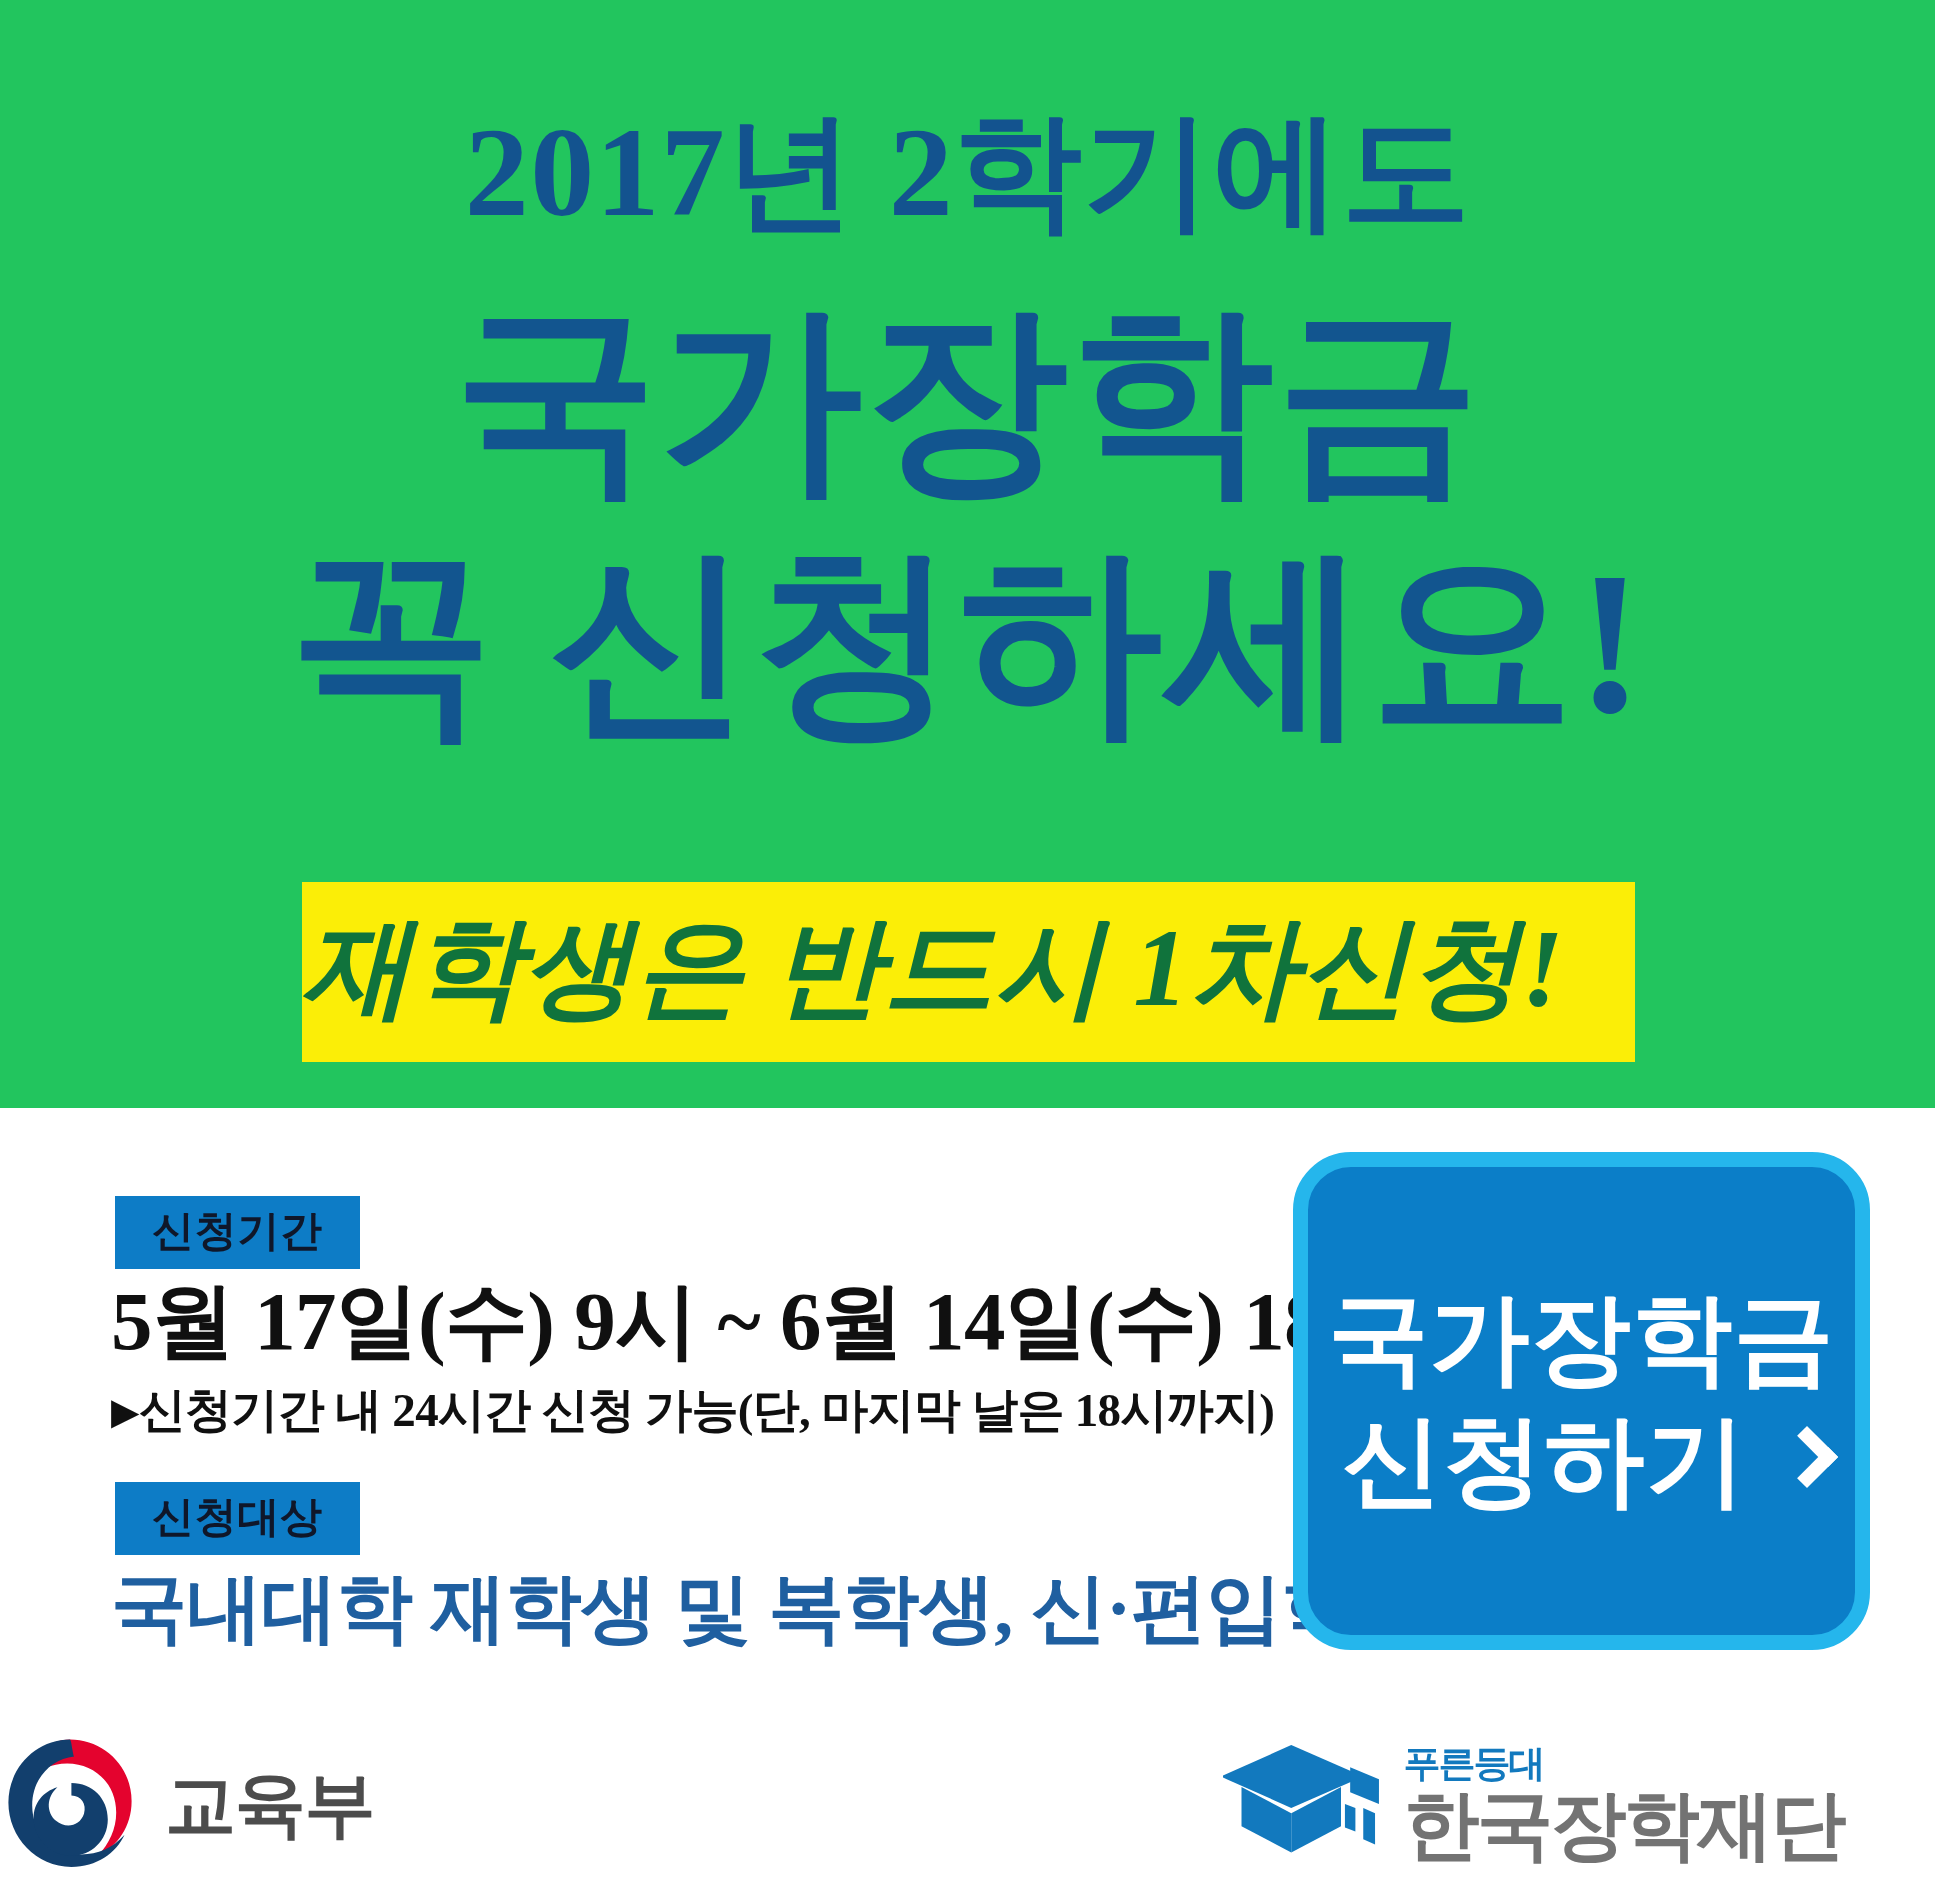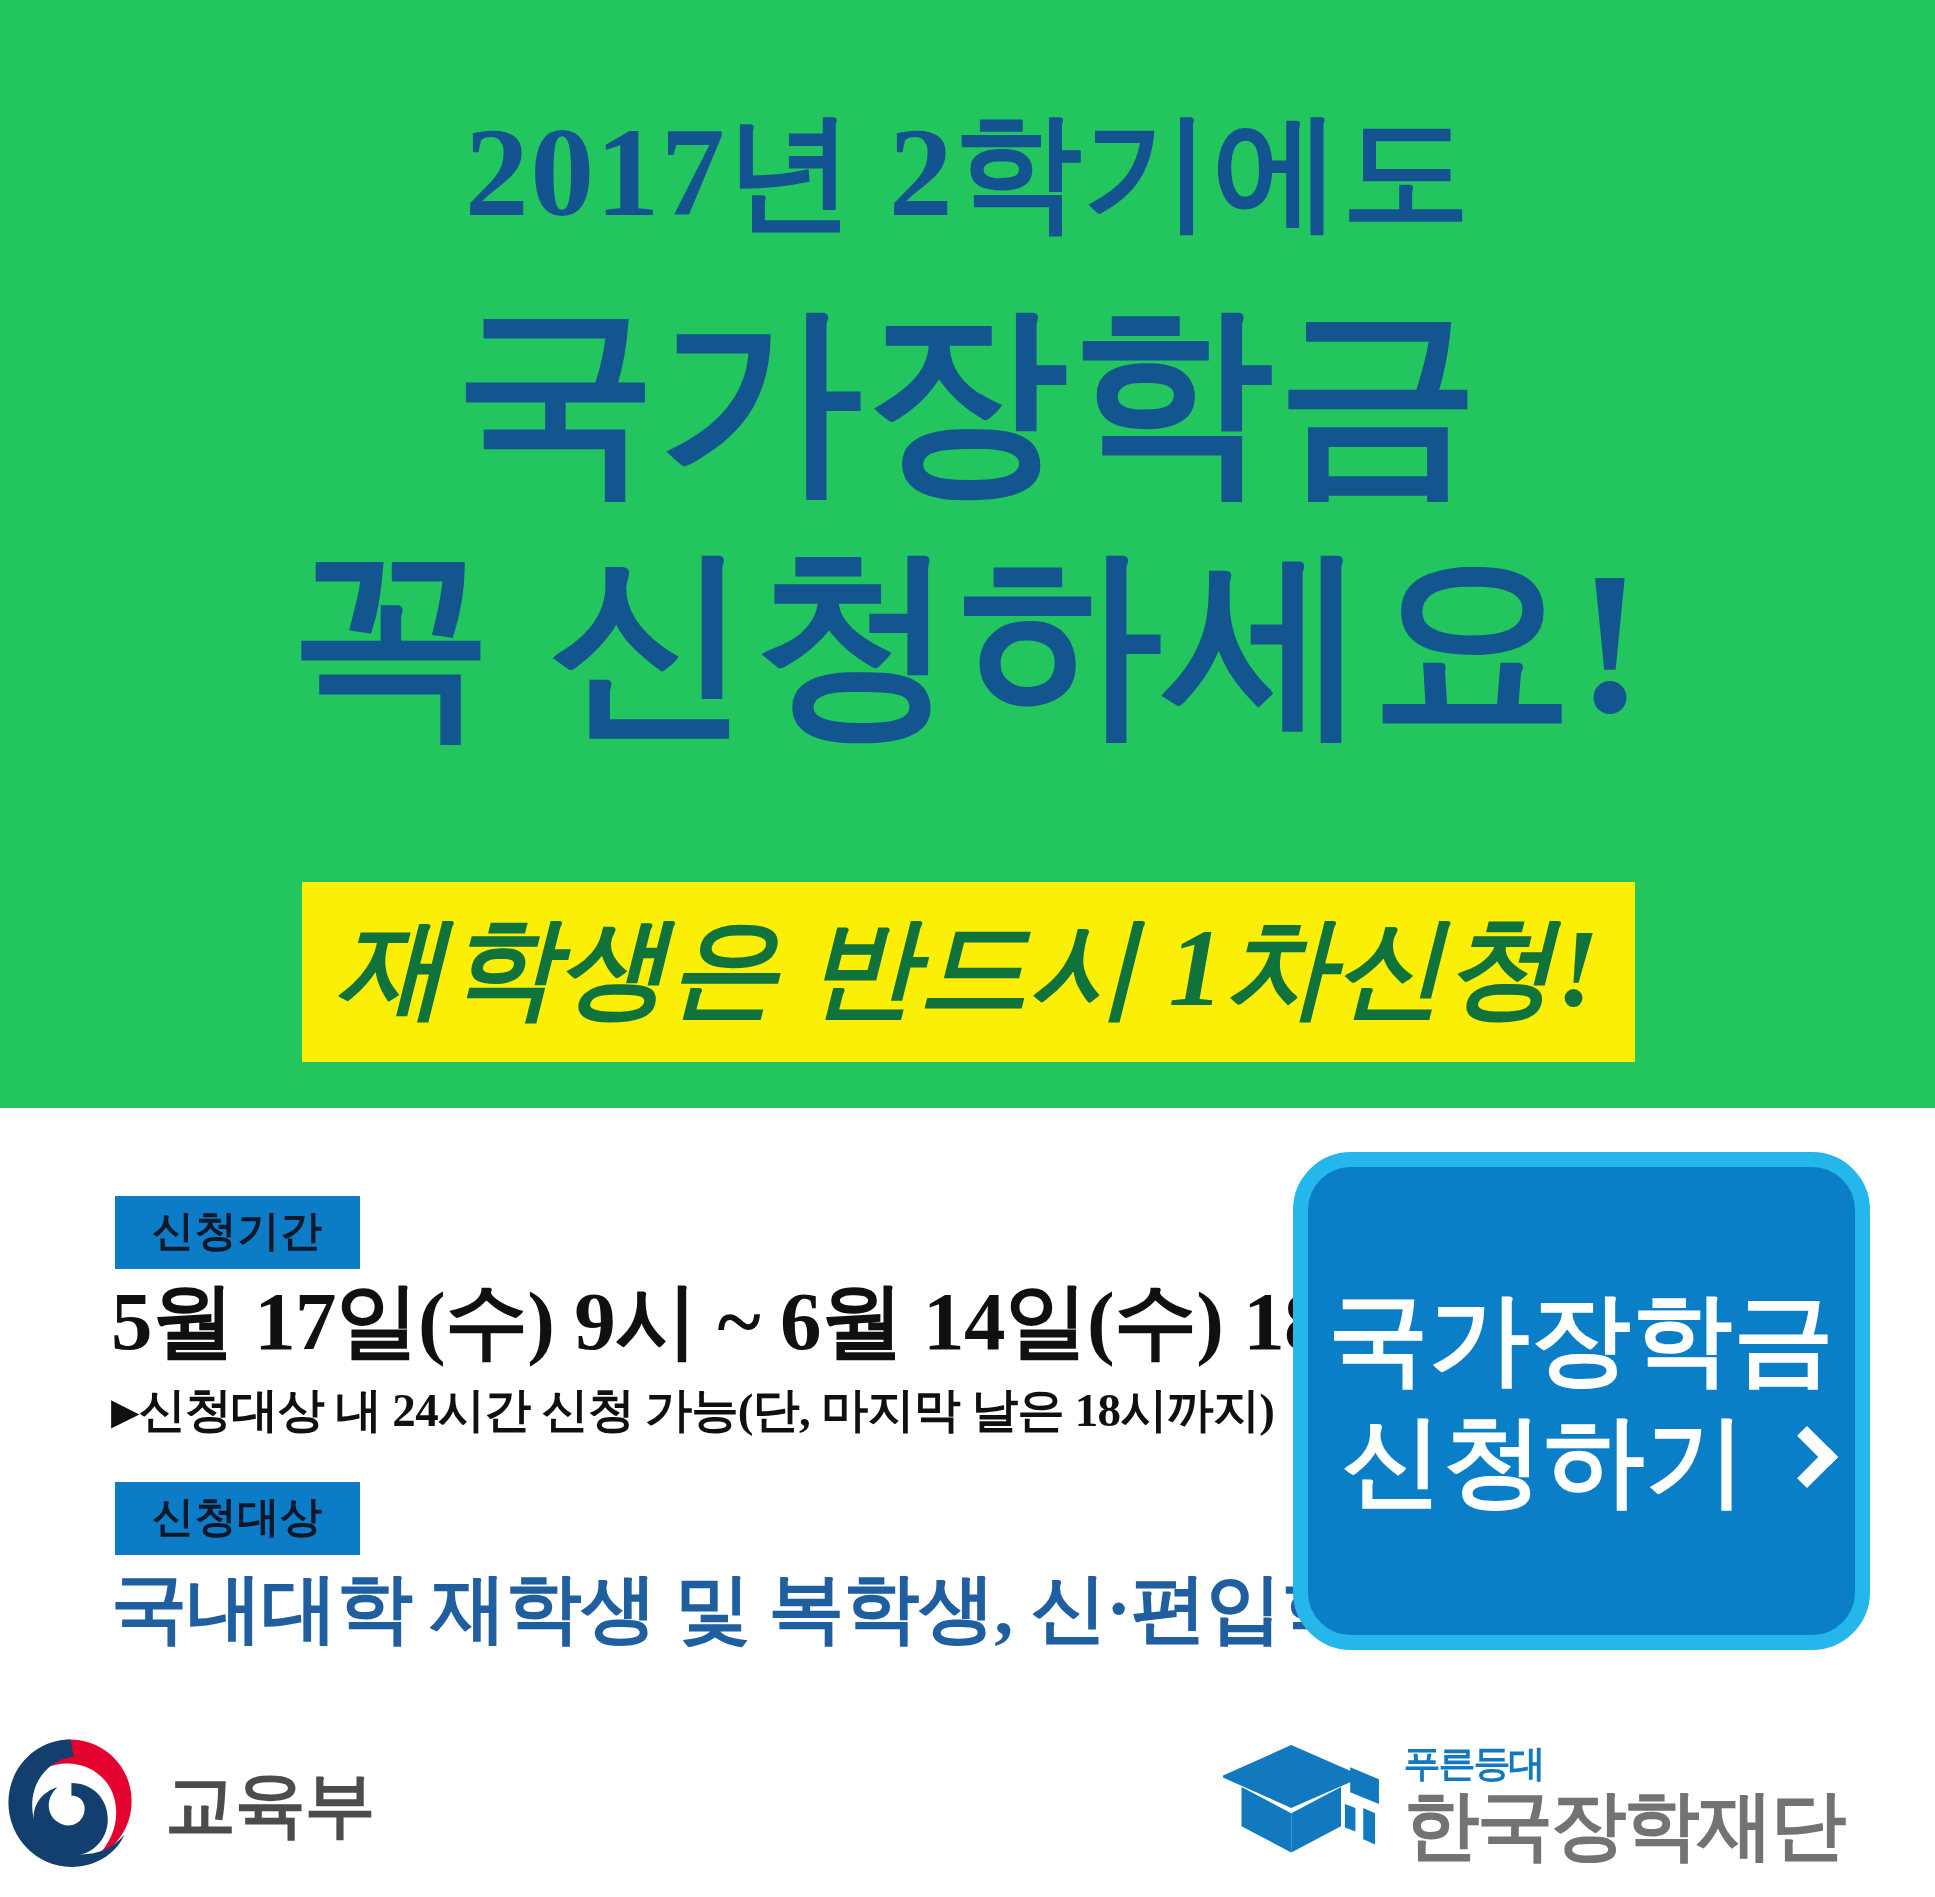--- a/index.html
+++ b/index.html
@@ -77,21 +77,20 @@
 
   .hero-highlight {
     position: absolute;
     left: 302px;
     top: 882px;
     width: 1333px;
     height: 180px;
     background: #fbee07;
     display: flex;
     align-items: center;
-    justify-content: center;
   }
   .hero-highlight-text {
     font-family: "Liberation Serif", "DejaVu Serif", serif;
     font-size: 110px;
     line-height: 1;
     font-weight: 700;
     font-style: italic;
     letter-spacing: 0.7px;
     color: #10733c;
     white-space: nowrap;
@@ -313,21 +312,21 @@
 
   <div class="info">
 
     <div class="info-left">
 
       <div class="chip chip-period">신청기간</div>
 
       <div class="info-line-period">5월 17일(수) 9시 ~ 6월 14일(수) 18시</div>
 
       <div class="info-note">
-        <span class="note-marker">▶</span><span>신청대상 내 24시간 신청 가능(단, 마지막 날은 18시까지)</span>
+        <span class="note-marker">▶</span><span>신청기간 내 24시간 신청 가능(단, 마지막 날은 18시까지)</span>
       </div>
 
       <div class="chip chip-target">신청대상</div>
 
       <div class="info-line-target">국내대학 재학생 및 복학생, 신·편입학생</div>
 
     </div>
 
     <div class="footer">
 

